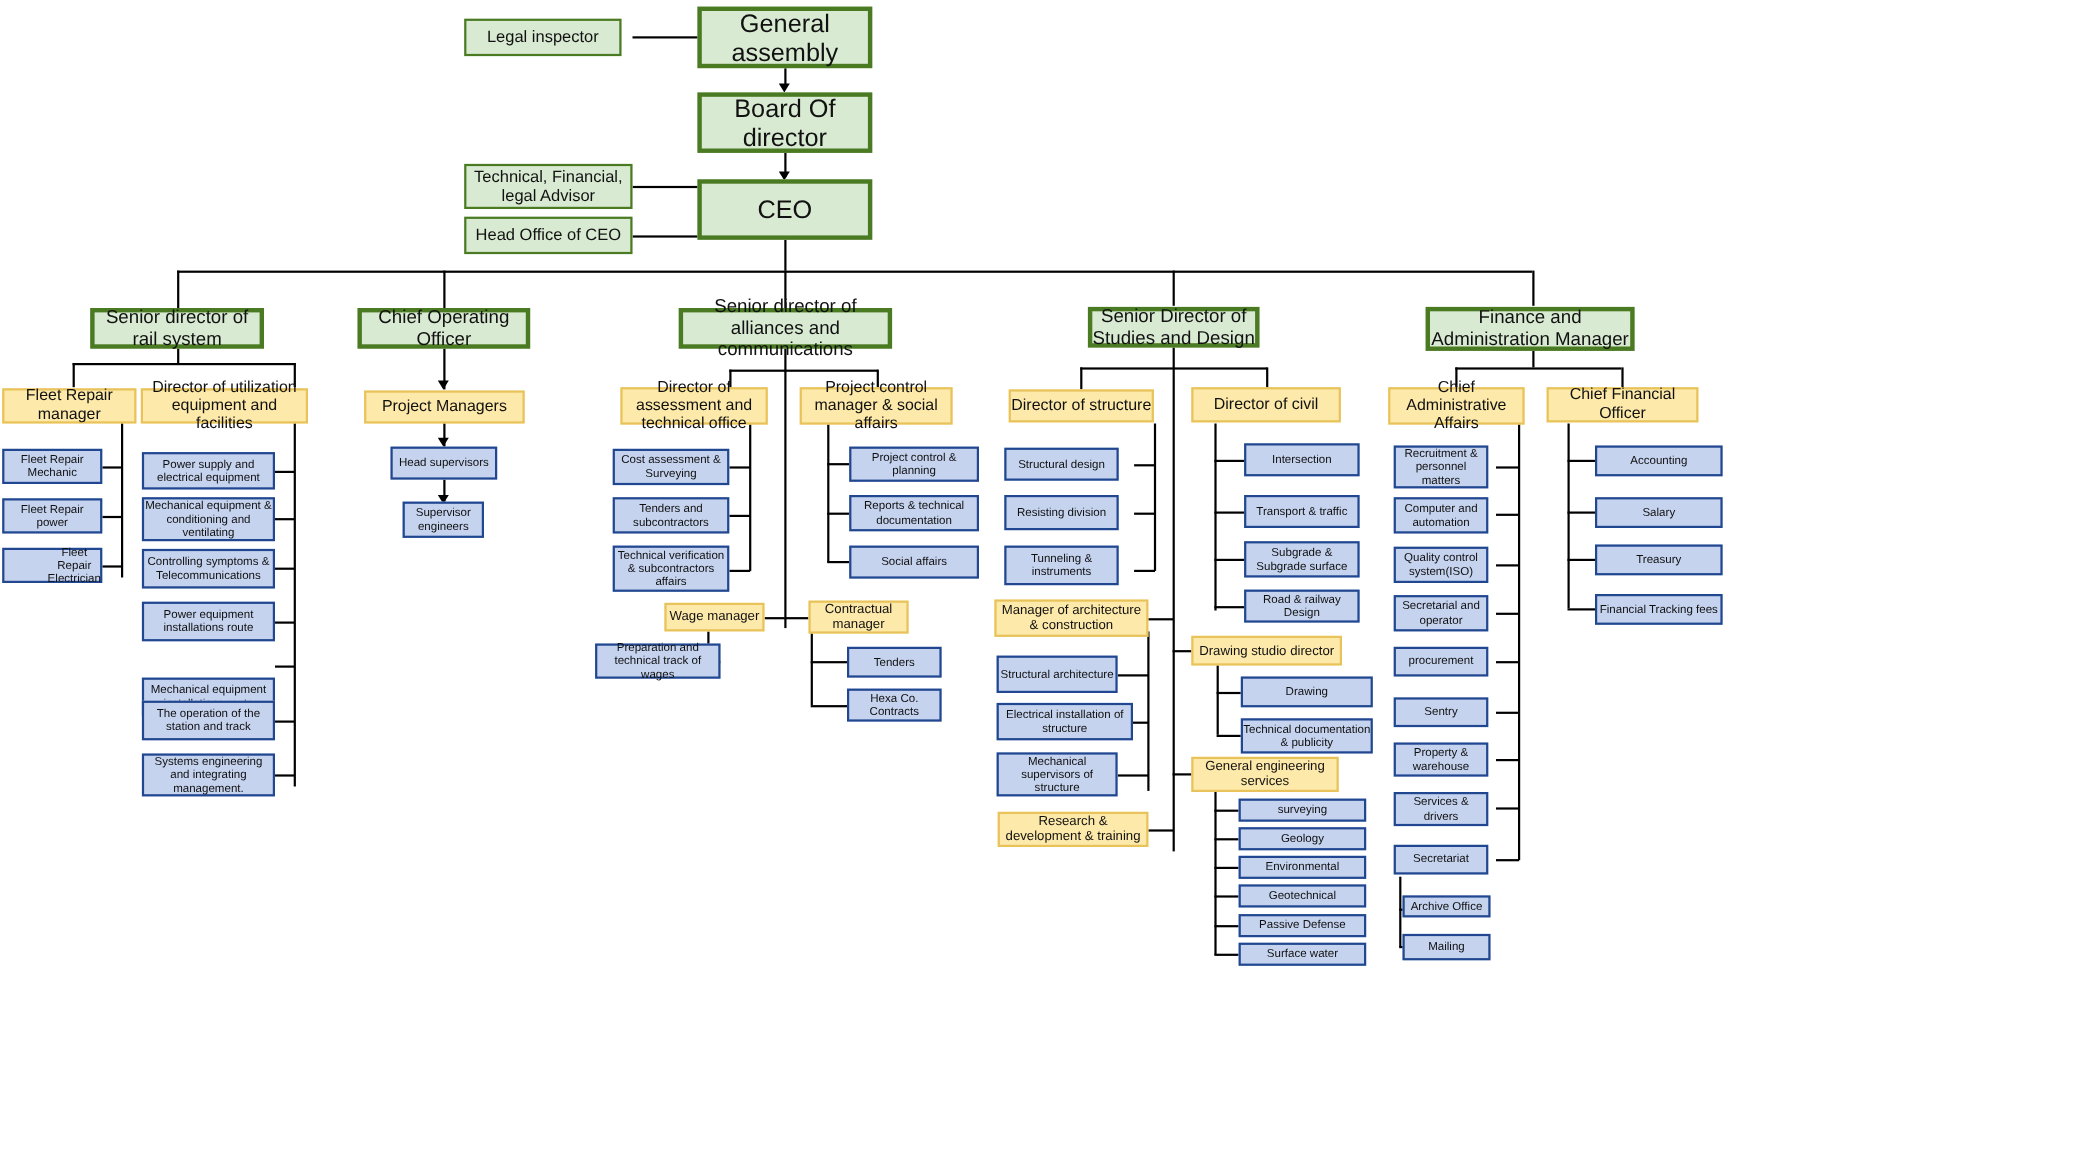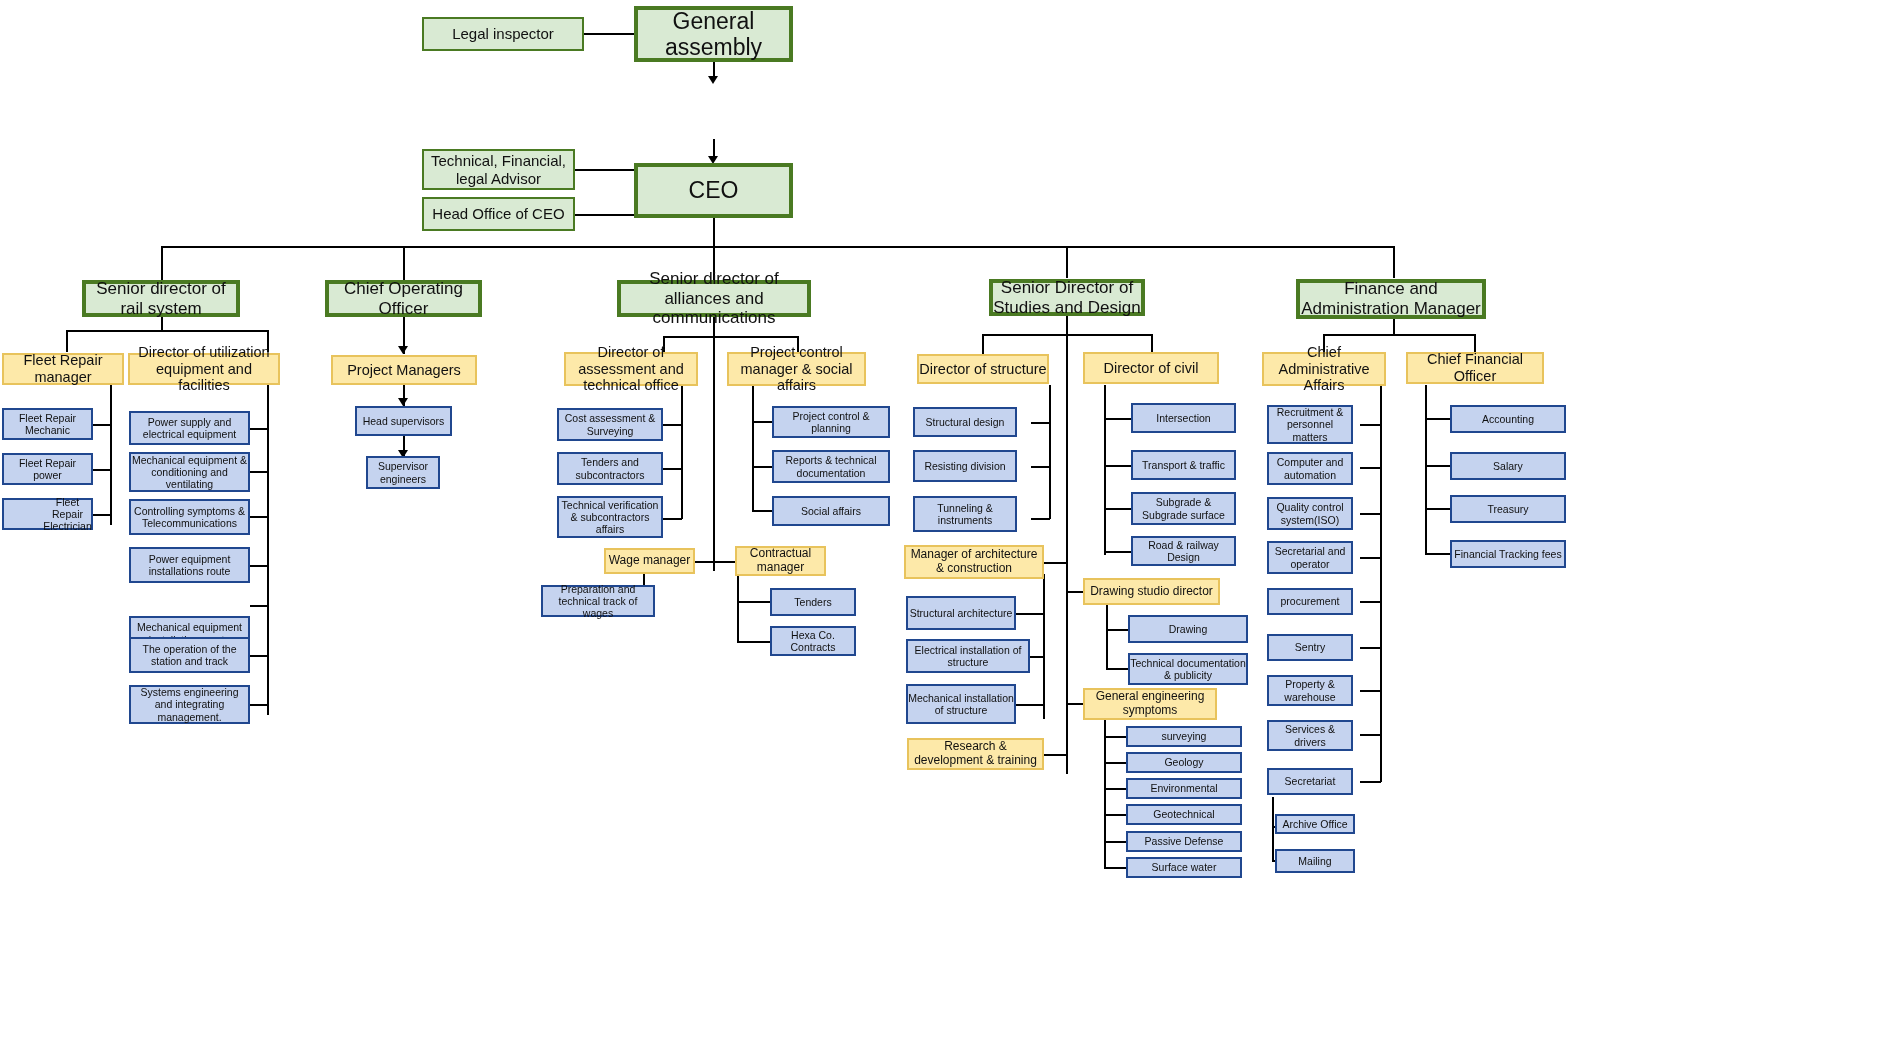--- a/index.html
+++ b/index.html
@@ -164,21 +164,22 @@
   <div class="ln lnh" style="left:1272px;top:826px;width:13px;"></div>
   <div class="ln lnh" style="left:1272px;top:860px;width:13px;"></div>
 
   <div class="ln lnv" style="left:1425px;top:385px;height:168px;"></div>
   <div class="ln lnh" style="left:1425px;top:418px;width:25px;"></div>
   <div class="ln lnh" style="left:1425px;top:465px;width:25px;"></div>
   <div class="ln lnh" style="left:1425px;top:508px;width:25px;"></div>
   <div class="ln lnh" style="left:1425px;top:553px;width:25px;"></div>
 
   <div class="node green big" style="left:634px;top:6px;width:159px;height:56px;">General assembly</div>
-  <div class="node green thin" style="left:422px;top:17px;width:162px;height:34px;">Legal inspector</div>
+  <div class="node green thin" style="left:422px;top:17px;width:143px;height:34px;">Legal inspector</div>
+  <div class="node green big" style="left:634px;top:84px;width:159px;height:55px;">Board Of director</div>
   <div class="node green big" style="left:634px;top:163px;width:159px;height:55px;">CEO</div>
   <div class="node green thin" style="left:422px;top:149px;width:153px;height:41px;">Technical, Financial, legal Advisor</div>
   <div class="node green thin" style="left:422px;top:197px;width:153px;height:34px;">Head Office of CEO</div>
 
   <div class="node green mid" style="left:82px;top:280px;width:158px;height:37px;">Senior director of rail system</div>
   <div class="node green mid" style="left:325px;top:280px;width:157px;height:37px;">Chief Operating Officer</div>
   <div class="node green mid" style="left:617px;top:280px;width:194px;height:37px;">Senior director of alliances and communications</div>
   <div class="node green mid" style="left:989px;top:279px;width:156px;height:37px;">Senior Director of Studies and Design</div>
   <div class="node green mid" style="left:1296px;top:279px;width:190px;height:40px;">Finance and Administration Manager</div>
 
@@ -222,33 +223,33 @@
   <div class="node yellow" style="left:917px;top:354px;width:132px;height:30px;">Director of structure</div>
   <div class="node yellow" style="left:1083px;top:352px;width:136px;height:32px;">Director of civil</div>
 
   <div class="node blue" style="left:913px;top:407px;width:104px;height:30px;">Structural design</div>
   <div class="node blue" style="left:913px;top:450px;width:104px;height:32px;">Resisting division</div>
   <div class="node blue" style="left:913px;top:496px;width:104px;height:36px;">Tunneling &amp; instruments</div>
 
   <div class="node yellow sm" style="left:904px;top:545px;width:140px;height:34px;">Manager of architecture &amp; construction</div>
   <div class="node blue" style="left:906px;top:596px;width:110px;height:34px;">Structural architecture</div>
   <div class="node blue" style="left:906px;top:639px;width:124px;height:34px;">Electrical installation of structure</div>
-  <div class="node blue" style="left:906px;top:684px;width:110px;height:40px;">Mechanical installation of structure</div>
+  <div class="node blue" style="left:906px;top:684px;width:110px;height:40px;">Mechanical supervisors of structure</div>
   <div class="node yellow sm" style="left:907px;top:738px;width:137px;height:32px;">Research &amp; development &amp; training</div>
 
   <div class="node blue" style="left:1131px;top:403px;width:105px;height:30px;">Intersection</div>
   <div class="node blue" style="left:1131px;top:450px;width:105px;height:30px;">Transport &amp; traffic</div>
   <div class="node blue" style="left:1131px;top:492px;width:105px;height:33px;">Subgrade &amp; Subgrade surface</div>
   <div class="node blue" style="left:1131px;top:536px;width:105px;height:30px;">Road &amp; railway Design</div>
 
   <div class="node yellow sm" style="left:1083px;top:578px;width:137px;height:27px;">Drawing studio director</div>
   <div class="node blue" style="left:1128px;top:615px;width:120px;height:28px;">Drawing</div>
   <div class="node blue" style="left:1128px;top:653px;width:120px;height:32px;">Technical documentation &amp; publicity</div>
 
-  <div class="node yellow sm" style="left:1083px;top:688px;width:134px;height:32px;">General engineering symptoms</div>
+  <div class="node yellow sm" style="left:1083px;top:688px;width:134px;height:32px;">General engineering services</div>
   <div class="node blue" style="left:1126px;top:726px;width:116px;height:21px;">surveying</div>
   <div class="node blue" style="left:1126px;top:752px;width:116px;height:21px;">Geology</div>
   <div class="node blue" style="left:1126px;top:778px;width:116px;height:21px;">Environmental</div>
   <div class="node blue" style="left:1126px;top:804px;width:116px;height:21px;">Geotechnical</div>
   <div class="node blue" style="left:1126px;top:831px;width:116px;height:21px;">Passive Defense</div>
   <div class="node blue" style="left:1126px;top:857px;width:116px;height:21px;">Surface water</div>
 
   <div class="node yellow" style="left:1262px;top:352px;width:124px;height:34px;">Chief Administrative Affairs</div>
   <div class="node yellow" style="left:1406px;top:352px;width:138px;height:32px;">Chief Financial Officer</div>
 

